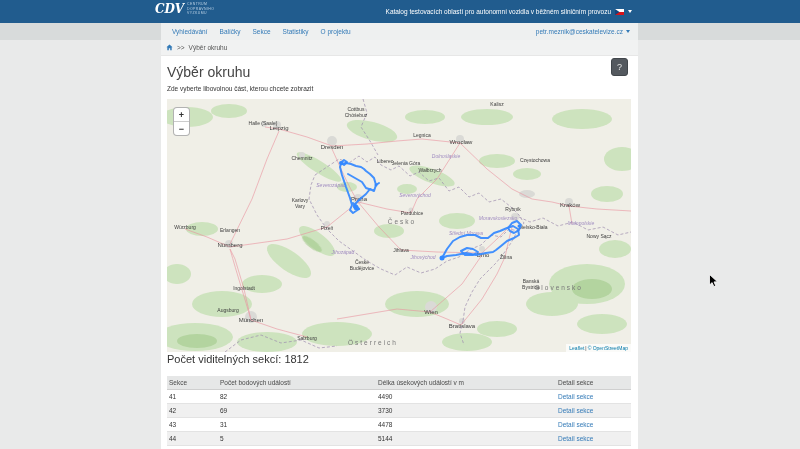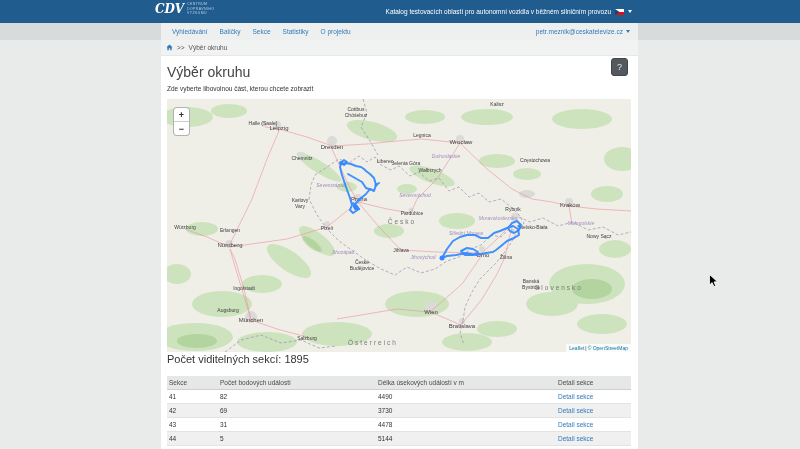--- a/index.html
+++ b/index.html
@@ -303,21 +303,21 @@
           <polyline points="341,129 345,124 350,122 354,126 352,131 347,134 343,132 341,129" class="route" stroke="#3388ff"></polyline>
           <circle cx="275" cy="159" r="2.5" fill="#3388ff"></circle>
           <circle cx="174" cy="64" r="2" fill="#3388ff"></circle>
           <circle cx="189" cy="108" r="2" fill="#3388ff"></circle>
           <circle cx="209" cy="86" r="1.5" fill="#3388ff"></circle>
           <circle cx="352" cy="127" r="1.5" fill="#3388ff"></circle>
         </g>
     </svg>
   </div>
 
-  <div class="count-heading">Počet viditelných sekcí: 1895</div>
+  <div class="count-heading">Počet viditelných sekcí: 1812</div>
   <table class="sections">
     <thead>
       <tr>
         <th>Sekce</th>
         <th>Počet bodových událostí</th>
         <th>Délka úsekových událostí v m</th>
         <th>Detail sekce</th>
       </tr>
     </thead>
     <tbody>

